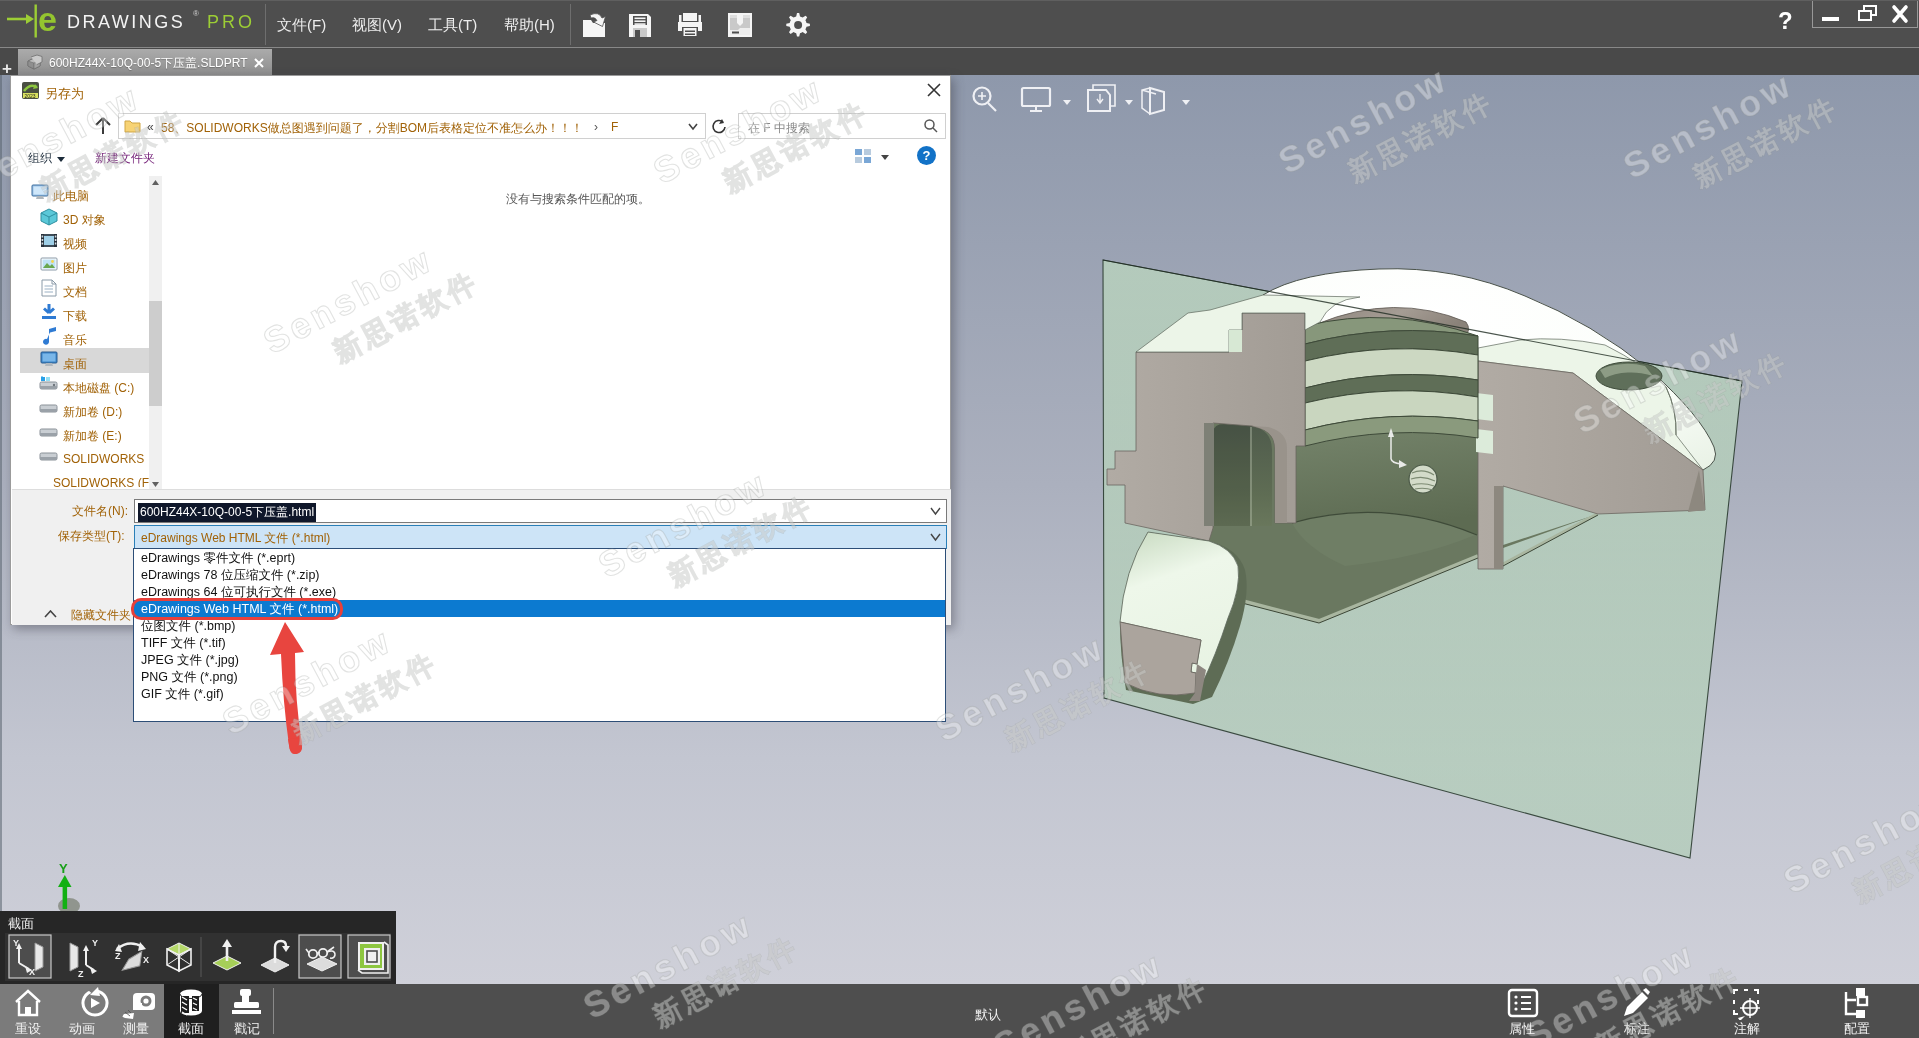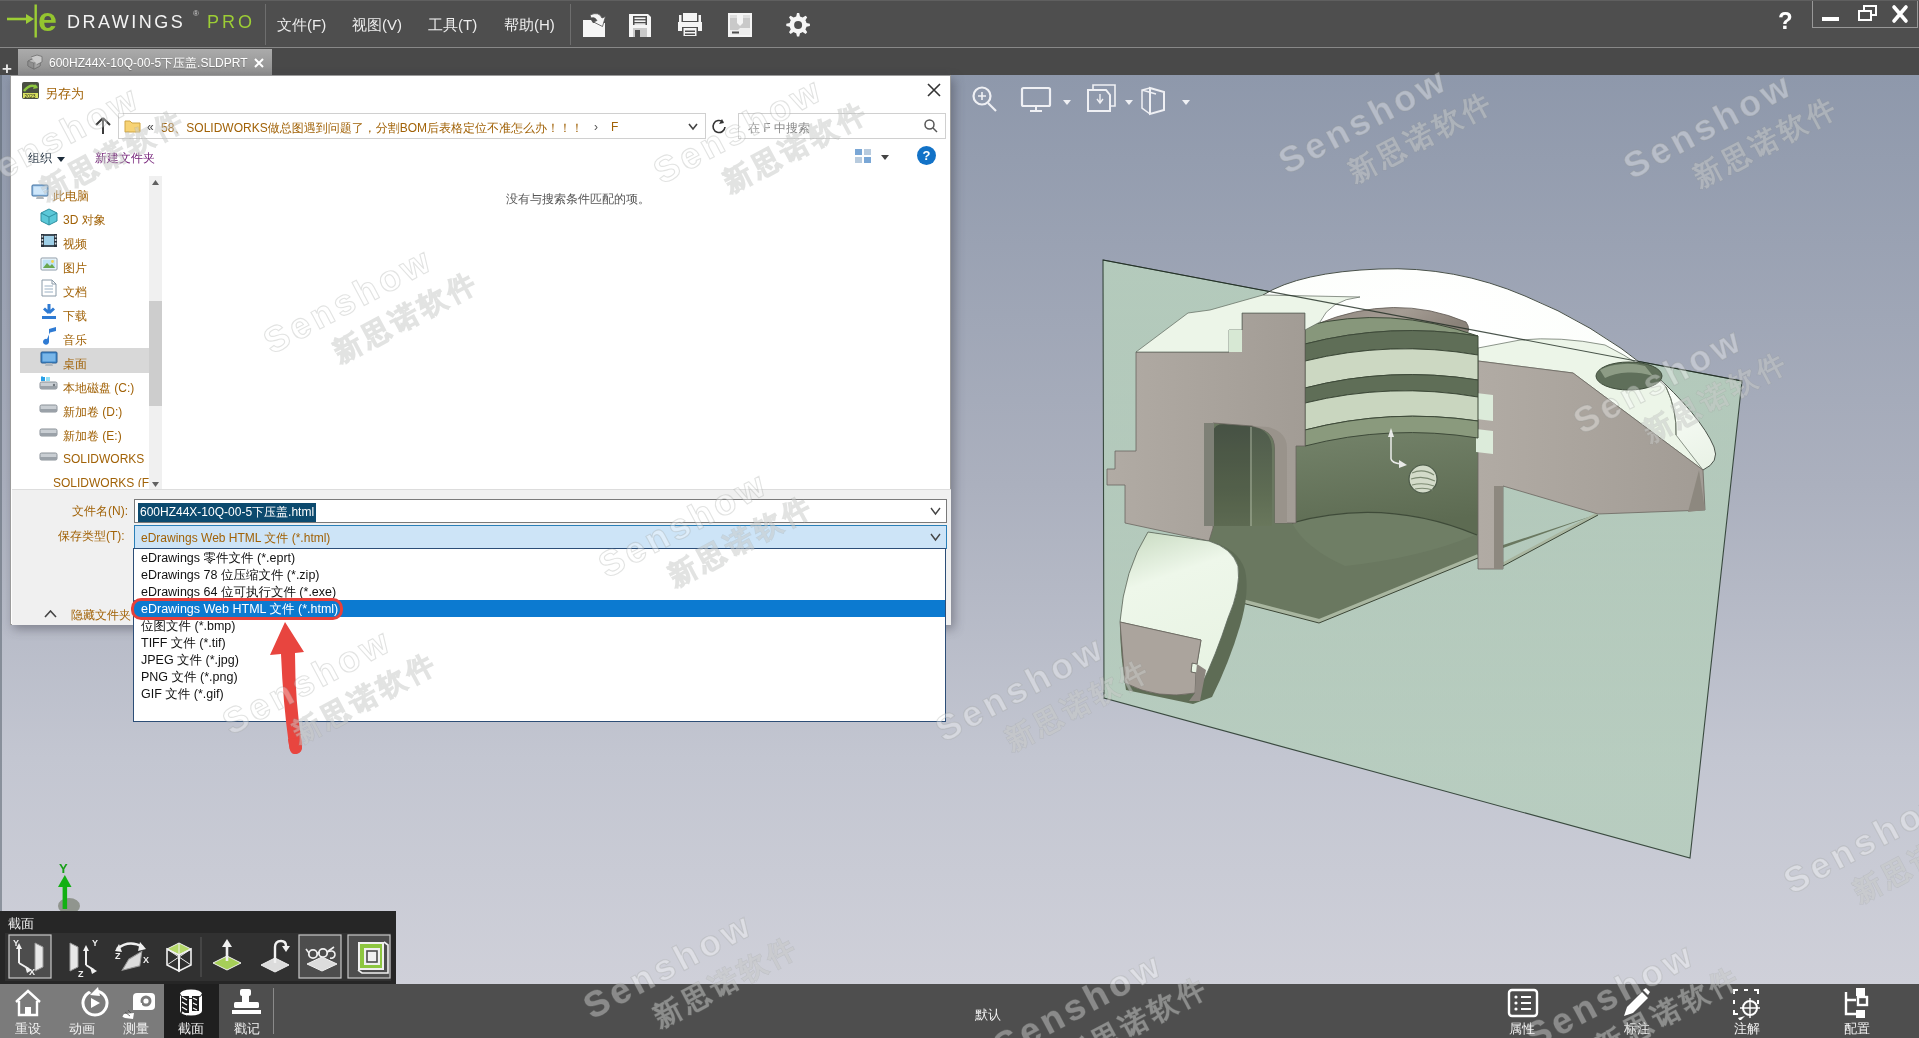--- a/index.html
+++ b/index.html
@@ -577,21 +577,21 @@
     </svg>
   <svg class="abs" style="left:140px;top:405px" width="9" height="8" viewBox="0 0 9 8">
       <path d="M1,1 L4.5,6 L8,1" fill="#606060"></path>
     </svg>
 
   <div class="f12 abs" style="left:495px;top:115px;color:#555">没有与搜索条件匹配的项。</div>
 
   <div class="abs" style="left:1px;top:413px;width:939px;height:136px;background:#f0f0f0;border-top:1px solid #ddd"></div>
   <div class="f12 abs" style="left:61px;top:427px">文件名(N):</div>
   <div class="abs" style="left:123px;top:423px;width:813px;height:24px;background:#fff;border:1px solid #7a7a7a"></div>
-  <div class="abs" style="left:127px;top:427px;background:#0c4a6e;color:#fff;font-size:12px;padding:1px 2px">600HZ44X-10Q-00-5下压盖.html</div>
+  <div class="abs" style="left:127px;top:427px;background:#0f172a;color:#fff;font-size:12px;padding:1px 2px">600HZ44X-10Q-00-5下压盖.html</div>
   <svg class="abs" style="left:919px;top:431px" width="11" height="9" viewBox="0 0 11 9">
       <path d="M1,1 L5.5,7 L10,1" stroke="#444" stroke-width="1.4" fill="none"></path>
     </svg>
   <div class="f12 abs" style="left:47px;top:452px">保存类型(T):</div>
   <div class="abs" style="left:123px;top:449px;width:813px;height:24px;background:#cde4f7;border:1px solid #2a7fb8"></div>
   <div class="f12 abs" style="left:130px;top:454px">eDrawings Web HTML 文件 (*.html)</div>
   <svg class="abs" style="left:919px;top:457px" width="11" height="9" viewBox="0 0 11 9">
       <path d="M1,1 L5.5,7 L10,1" stroke="#444" stroke-width="1.4" fill="none"></path>
     </svg>
 

